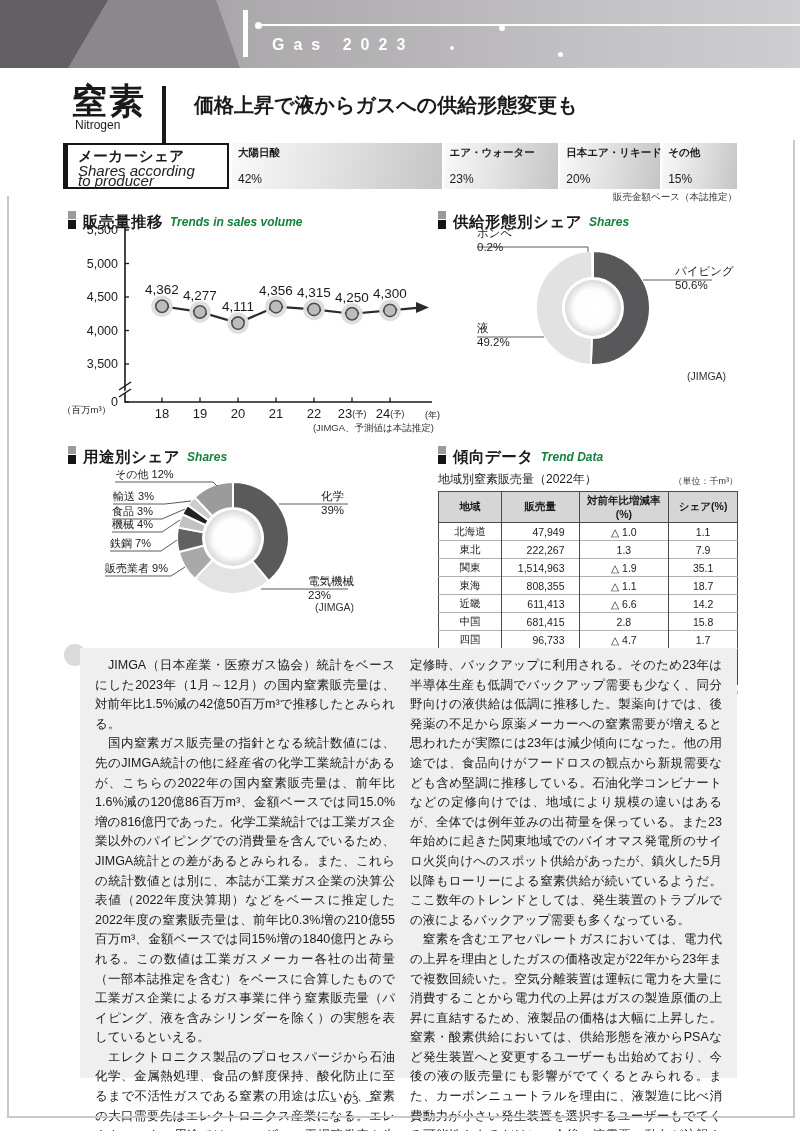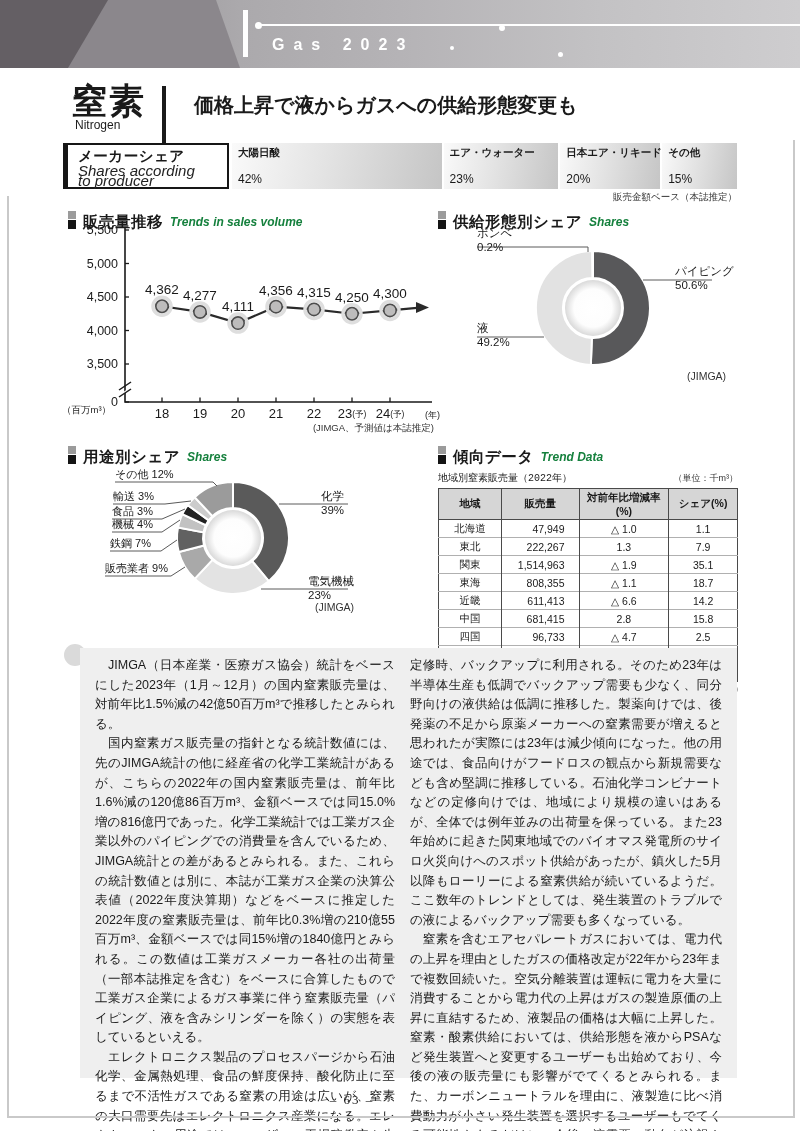--- a/index.html
+++ b/index.html
@@ -34,21 +34,21 @@
   .maker-note{left:490px;top:191px;width:247px;font-size:9.5px;color:#333;text-align:right;}
   
   .sec-title{display:flex;align-items:flex-end;gap:7px;margin-top:7px;}
   .marker{width:8px;height:18px;display:flex;flex-direction:column;gap:1px;}
   .marker .m1{flex:1;background:#9b9b9b;}
   .marker .m2{flex:1.2;background:#141414;}
   .sec-title .jp{font-size:15.5px;font-weight:bold;letter-spacing:.5px;line-height:1;}
   .sec-title .en{font-size:12px;font-style:italic;font-weight:bold;color:#15803d;line-height:1.1;}
   
   .trend-sub{display:flex;justify-content:space-between;align-items:flex-end;margin:7px 0 3px 0;}
-  .trend-sub .s1{font-size:10px;font-family:Liberation Mono, monospace;}
+  .trend-sub .s1{font-size:12px;}
   .trend-sub .s2{font-size:9px;color:#333;}
   table.trend{width:300px;border-collapse:collapse;border:1px solid #4a4a4a;font-size:10.5px;}
   table.trend th{background:#d6d6d6;font-weight:bold;font-size:10.5px;padding:2px 0;border-left:1px solid #4a4a4a;border-bottom:1px solid #4a4a4a;text-align:center;}
   table.trend td{padding:1.5px 0;border-left:1px solid #4a4a4a;border-top:1px solid #b0b0b0;}
   table.trend td:first-child,table.trend th:first-child{border-left:none;}
   table.trend td.c0{text-align:center;}
   table.trend td.c1{text-align:right;padding-right:14px;}
   table.trend td.c2{text-align:center;}
   table.trend td.c3{text-align:center;}
   table.trend tr.total td{background:#e2e2e2;border-top:1px solid #4a4a4a;}
@@ -315,21 +315,21 @@
         <tr>
           <td class="c0">中国</td>
           <td class="c1">681,415</td>
           <td class="c2">2.8</td>
           <td class="c3">15.8</td>
         </tr>
         <tr>
           <td class="c0">四国</td>
           <td class="c1">96,733</td>
           <td class="c2">△ 4.7</td>
-          <td class="c3">2.5</td>
+          <td class="c3">1.7</td>
         </tr>
         <tr>
           <td class="c0">九州</td>
           <td class="c1">331,952</td>
           <td class="c2">7.5</td>
           <td class="c3">7.7</td>
         </tr>
         <tr class="total">
           <td class="c0">合計</td>
           <td class="c1">4,315,047</td>

